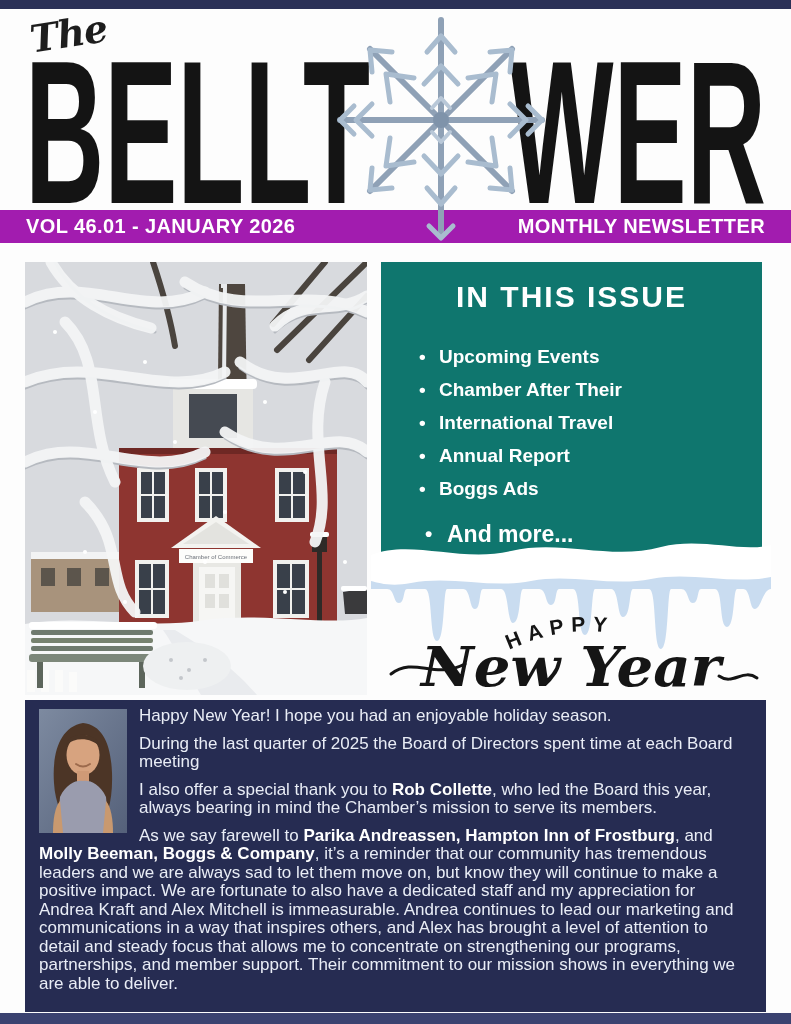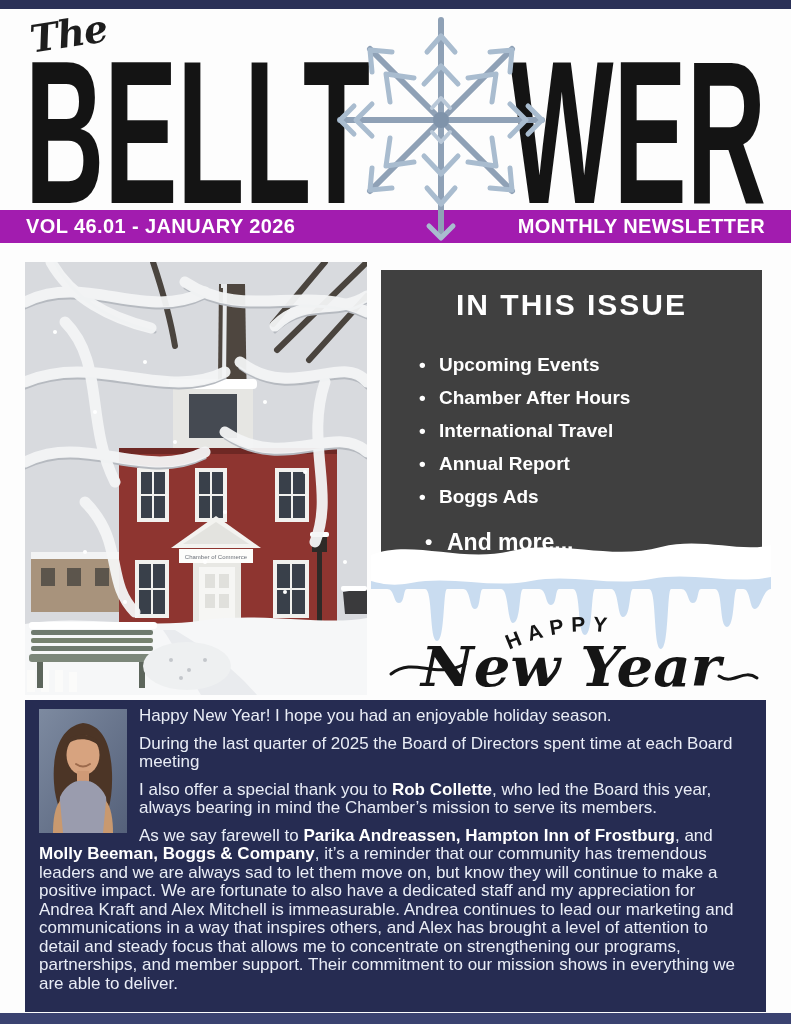--- a/index.html
+++ b/index.html
@@ -17,21 +17,21 @@
   .snowflake { position:absolute; left:328px; top:3px; width:226px; height:232px; z-index:3; }
 
   .issue-bar { position:absolute; left:0; top:201px; width:791px; height:33px; background:#a21caf; display:flex; align-items:center; justify-content:space-between; padding:0 26px; z-index:2; }
   .issue-bar span { color:#ffffff; font-size:20px; font-weight:bold; letter-spacing:.4px; }
 
   
   .main-row { position:absolute; left:25px; top:262px; width:741px; height:433px; }
   .cover-photo { position:absolute; left:0; top:0; width:342px; height:433px; overflow:hidden; }
 
   .issue-aside { position:absolute; left:356px; top:0; width:381px; height:433px; }
-  .issue-panel { position:absolute; left:0; top:8px; width:381px; height:313px; background:#404040; }
+  .issue-panel { position:absolute; left:0; top:0; width:381px; height:313px; background:#0f766e; }
   .issue-title { color:#ffffff; font-size:30px; font-weight:bold; letter-spacing:2px; text-align:center; margin-top:18px; }
   .issue-list { list-style:none; margin-top:26px; padding-left:38px; }
   .issue-list li { color:#ffffff; font-size:19px; font-weight:bold; line-height:33px; position:relative; padding-left:20px; }
   .issue-list li::before { content:"•"; position:absolute; left:0; top:0; font-size:19px; }
   .and-more { color:#ffffff; font-size:23px; font-weight:bold; margin:16px 0 0 44px; position:relative; padding-left:22px; }
   .and-more::before { content:"•"; position:absolute; left:0; top:1px; font-size:21px; }
   .snow-cap { position:absolute; left:-10px; top:275px; width:400px; height:130px; z-index:2; }
   .greeting { position:absolute; left:0px; top:336px; width:381px; height:96px; z-index:3; }
 
   
@@ -234,21 +234,21 @@
           <circle cx="180" cy="300" r="2"></circle>
       </g>
     </svg>
   </div>
 
   <aside class="issue-aside">
     <div class="issue-panel">
       <h2 class="issue-title">IN THIS ISSUE</h2>
       <ul class="issue-list">
           <li>Upcoming Events</li>
-          <li>Chamber After Hours</li>
+          <li>Chamber After Their</li>
           <li>International Travel</li>
           <li>Annual Report</li>
           <li>Boggs Ads</li>
         </ul>
       <div class="and-more">And more...</div>
     </div>
     <svg class="snow-cap" viewBox="0 0 400 130">
       <path fill="#c9dcf0" d="M0,26 L400,26 L400,52 C392,52 390,72 384,72 C378,72 380,52 372,52 L366,52 C362,52 364,90 356,90 C348,90 352,52 344,52 L330,52 C326,52 328,66 322,66 C316,66 318,52 310,52 L300,52 C296,52 298,112 290,112 C282,112 286,52 278,52 L262,52 C258,52 260,80 252,80 C246,80 248,52 240,52 L224,52 C220,52 222,98 214,98 C206,98 210,52 202,52 L188,52 C184,52 186,68 180,68 C174,68 176,52 168,52 L152,52 C148,52 150,86 142,86 C136,86 138,52 130,52 L112,52 C108,52 110,72 104,72 C98,72 100,52 92,52 L76,52 C72,52 74,104 66,104 C58,104 62,52 54,52 L36,52 C32,52 34,66 28,66 C22,66 24,52 16,52 L0,52 Z"></path>
       <path fill="#ffffff" d="M0,18 C40,2 90,26 140,14 C190,2 240,24 290,10 C330,0 370,16 400,8 L400,40 C360,48 320,34 280,42 C240,50 200,36 160,44 C120,52 80,38 40,46 C20,50 8,46 0,44 Z"></path>
     </svg>

